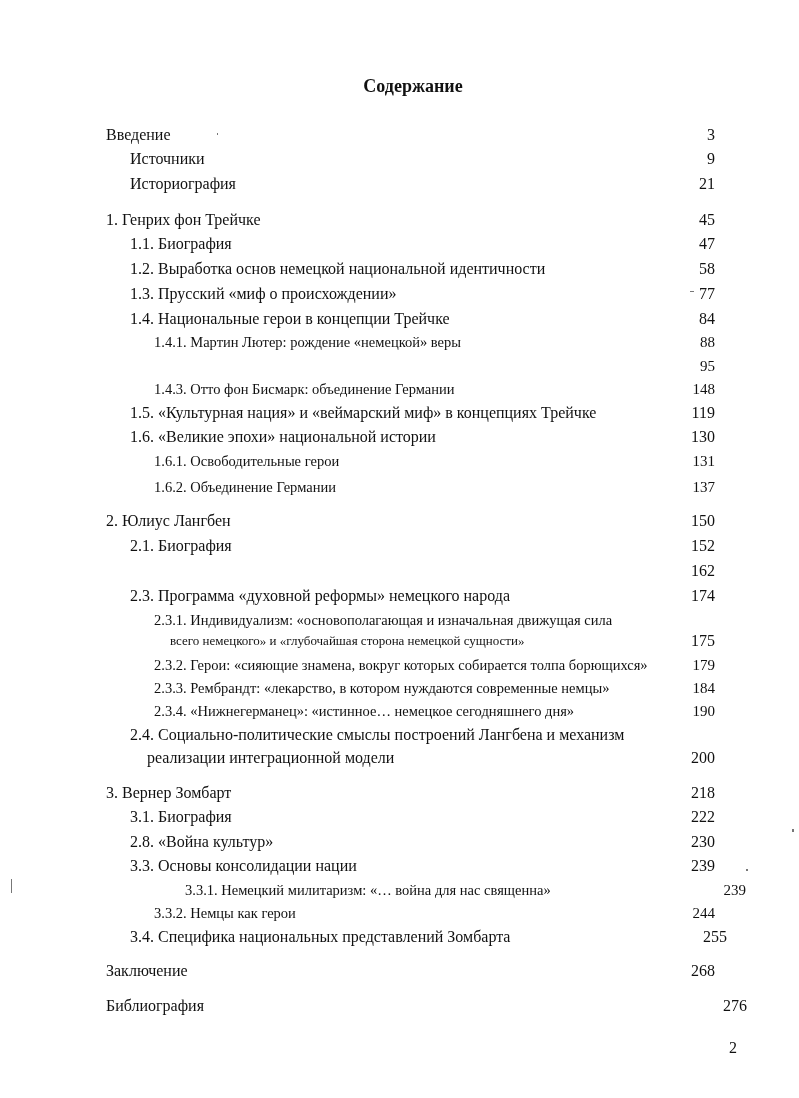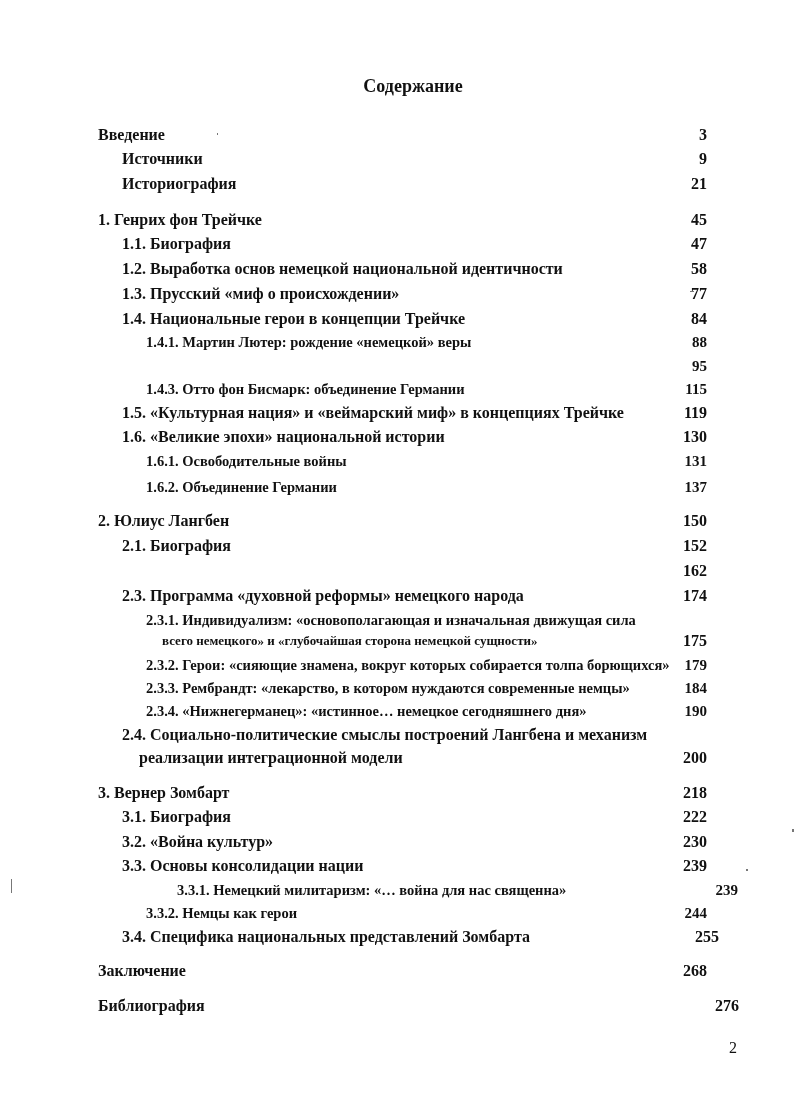--- a/index.html
+++ b/index.html
@@ -19,26 +19,25 @@
       position: absolute;
       top: 76px;
       left: 0;
       width: 826px;
       text-align: center;
       font-weight: bold;
       font-size: 18px;
     }
     .row {
       position: absolute;
-      left: 8px;
+      left: 16px;
       width: 781px;
       height: 22px;
       font-size: 16px;
       line-height: 22px;
-      font-weight: bold;
     }
     .row .label {
       position: absolute;
       white-space: nowrap;
     }
     .row .page {
       position: absolute;
       right: 82px;
       text-align: right;
       white-space: nowrap;
@@ -100,32 +99,32 @@
     </div>
     <div class="row l2" style="top: 331px;">
       <span class="label">1.4.1. Мартин Лютер: рождение «немецкой» веры</span>
       <span class="page">88</span>
     </div>
     <div class="row l2" style="top: 355px;">
       <span class="page">95</span>
     </div>
     <div class="row l2" style="top: 378px;">
       <span class="label">1.4.3. Отто фон Бисмарк: объединение Германии</span>
-      <span class="page">115</span>
+      <span class="page">148</span>
     </div>
     <div class="row l1" style="top: 402px;">
       <span class="label">1.5. «Культурная нация» и «веймарский миф» в концепциях Трейчке</span>
       <span class="page">119</span>
     </div>
     <div class="row l1" style="top: 426px;">
       <span class="label">1.6. «Великие эпохи» национальной истории</span>
       <span class="page">130</span>
     </div>
     <div class="row l2" style="top: 450px;">
-      <span class="label">1.6.1. Освободительные войны</span>
+      <span class="label">1.6.1. Освободительные герои</span>
       <span class="page">131</span>
     </div>
     <div class="row l2" style="top: 476px;">
       <span class="label">1.6.2. Объединение Германии</span>
       <span class="page">137</span>
     </div>
     <div class="row l0" style="top: 510px;">
       <span class="label">2. Юлиус Лангбен</span>
       <span class="page">150</span>
     </div>
@@ -170,21 +169,21 @@
     </div>
     <div class="row l0" style="top: 782px;">
       <span class="label">3. Вернер Зомбарт</span>
       <span class="page">218</span>
     </div>
     <div class="row l1" style="top: 806px;">
       <span class="label">3.1. Биография</span>
       <span class="page">222</span>
     </div>
     <div class="row l1" style="top: 831px;">
-      <span class="label">3.2. «Война культур»</span>
+      <span class="label">2.8. «Война культур»</span>
       <span class="page">230</span>
     </div>
     <div class="row l1" style="top: 855px;">
       <span class="label">3.3. Основы консолидации нации</span>
       <span class="page">239</span>
     </div>
     <div class="row l2" style="top: 879px; margin-left: 31px;">
       <span class="label">3.3.1. Немецкий милитаризм: «… война для нас священна»</span>
       <span class="page">239</span>
     </div>

